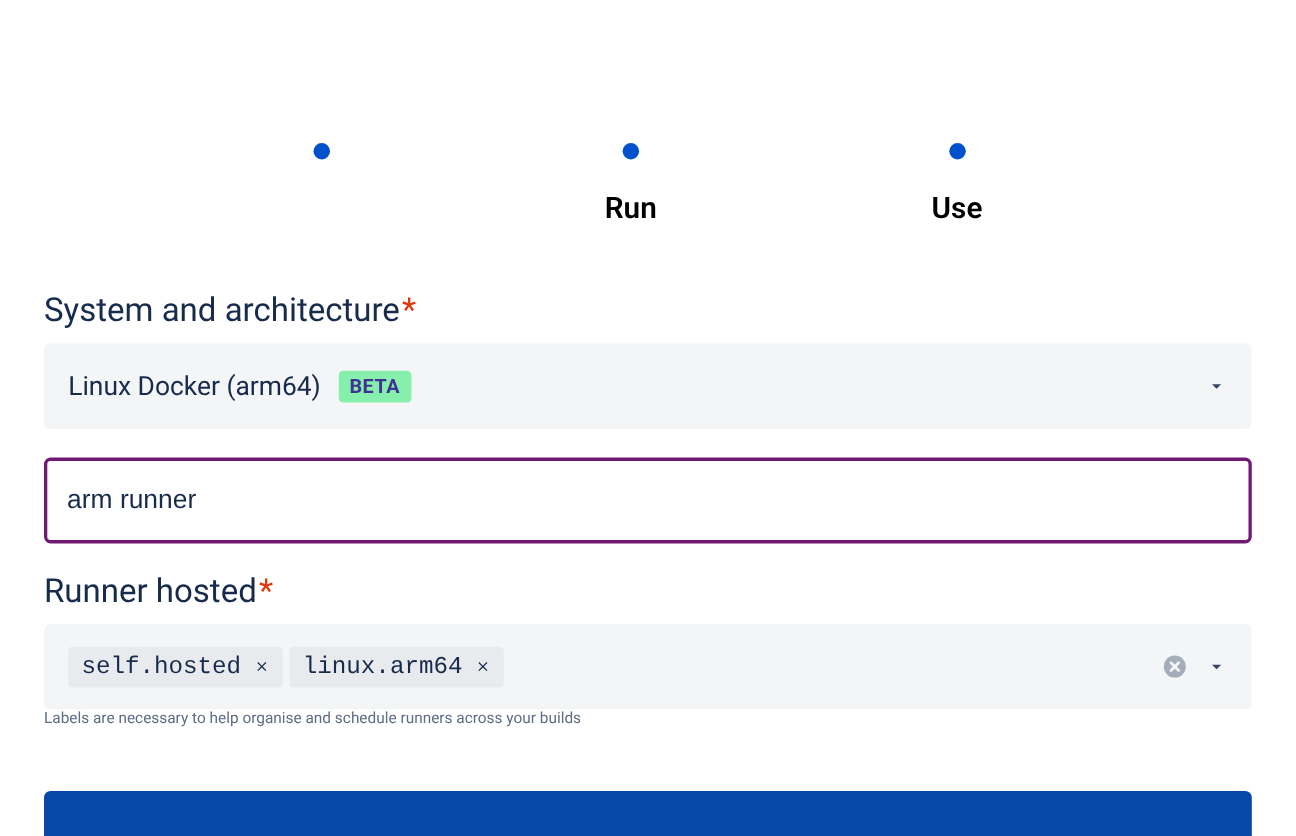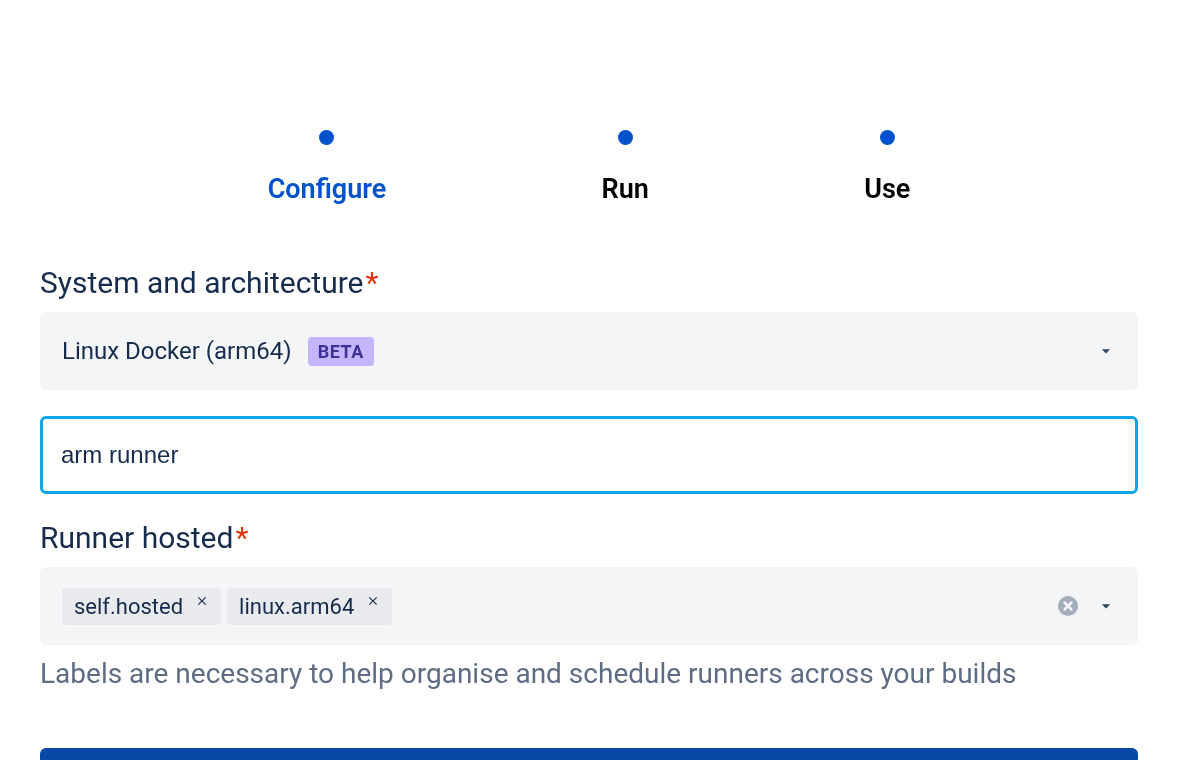--- a/index.html
+++ b/index.html
@@ -68,38 +68,38 @@
     .select-content {
       display: flex;
       align-items: center;
       gap: 16px;
     }
     .select-value {
       font-size: 24px;
       color: #172B4D;
     }
     .beta-badge {
-      background: #c4b5fd;
+      background: #86efac;
       color: #403294;
       font-size: 18px;
       font-weight: 700;
       padding: 4px 10px;
       border-radius: 4px;
       letter-spacing: 0.5px;
     }
     .chevron-down {
       width: 20px;
       height: 20px;
       fill: #344563;
     }
     .text-input {
       width: 100%;
       height: 78px;
       background: #ffffff;
-      border: 3px solid #0ea5e9;
+      border: 3px solid #701a75;
       border-radius: 6px;
       padding: 0 18px;
       font-size: 24px;
       color: #172B4D;
       outline: none;
     }
     .labels-box {
       width: 100%;
       height: 78px;
       background: #F4F5F7;
@@ -118,67 +118,67 @@
     .labels-right {
       display: flex;
       align-items: center;
       gap: 16px;
     }
     .tag {
       background: #E9EAED;
       border-radius: 4px;
       padding: 6px 12px;
       display: flex;
-      align-items: flex-start;
+      align-items: center;
       gap: 12px;
       font-size: 22px;
       color: #172B4D;
+      font-family: Liberation Mono, monospace;
     }
     .tag-remove {
       cursor: pointer;
       display: flex;
       align-items: center;
     }
     .tag-remove svg {
       width: 14px;
       height: 14px;
       fill: #172B4D;
     }
     .clear-icon {
       cursor: pointer;
       display: flex;
     }
     .clear-icon svg {
       width: 24px;
       height: 24px;
     }
     .help-text {
-      font-size: 28px;
+      font-size: 14px;
       color: #5E6C84;
-      margin-top: 12px;
+      margin-top: 0;
     }
     .primary-button {
       width: 100%;
       height: 60px;
       background: #0747A6;
       border: none;
       border-radius: 6px;
       margin-top: 32px;
       cursor: pointer;
     }
   </style>
 </head>
 <body>
 
 
 
 <div class="stepper">
   <div class="step active">
     <div class="step-dot"></div>
-    <div class="step-label">Configure</div>
   </div>
   <div class="step">
     <div class="step-dot"></div>
     <div class="step-label">Run</div>
   </div>
   <div class="step">
     <div class="step-dot"></div>
     <div class="step-label">Use</div>
   </div>
 </div>

